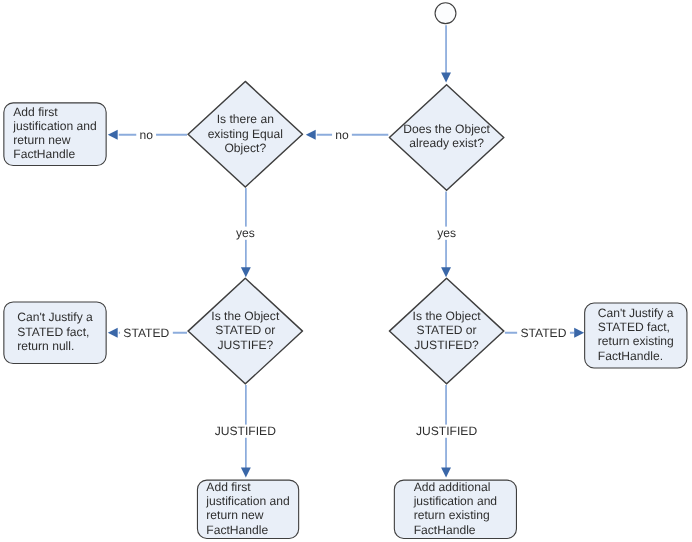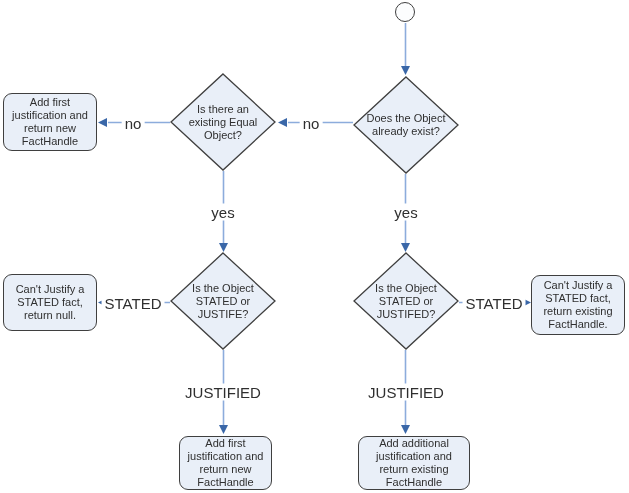--- a/index.html
+++ b/index.html
@@ -45,32 +45,32 @@
     font-size: 11px; line-height: 13px;
     color: var(--text);
     white-space: pre-line;
     padding: 0 6px;
   }
   .box {
     background: var(--node-fill);
     border: 1.6px solid var(--node-border);
     border-radius: 9px;
     display: flex; align-items: center; justify-content: center;
-    text-align: center;
+    text-align: left;
     font-size: 11px; line-height: 13px;
     color: var(--text);
     white-space: pre-line;
     box-sizing: border-box;
   }
   .edge-label {
     position: absolute;
     transform: translate(-50%, -50%);
     background: var(--background);
     padding: 0 3px;
-    font-size: 15px;
+    font-size: 11px;
     color: var(--text);
     white-space: nowrap;
   }
 </style>
 </head>
 <body>
 
 <div class="canvas">
 
   <svg class="edges" width="629" height="493" aria-hidden="true">

